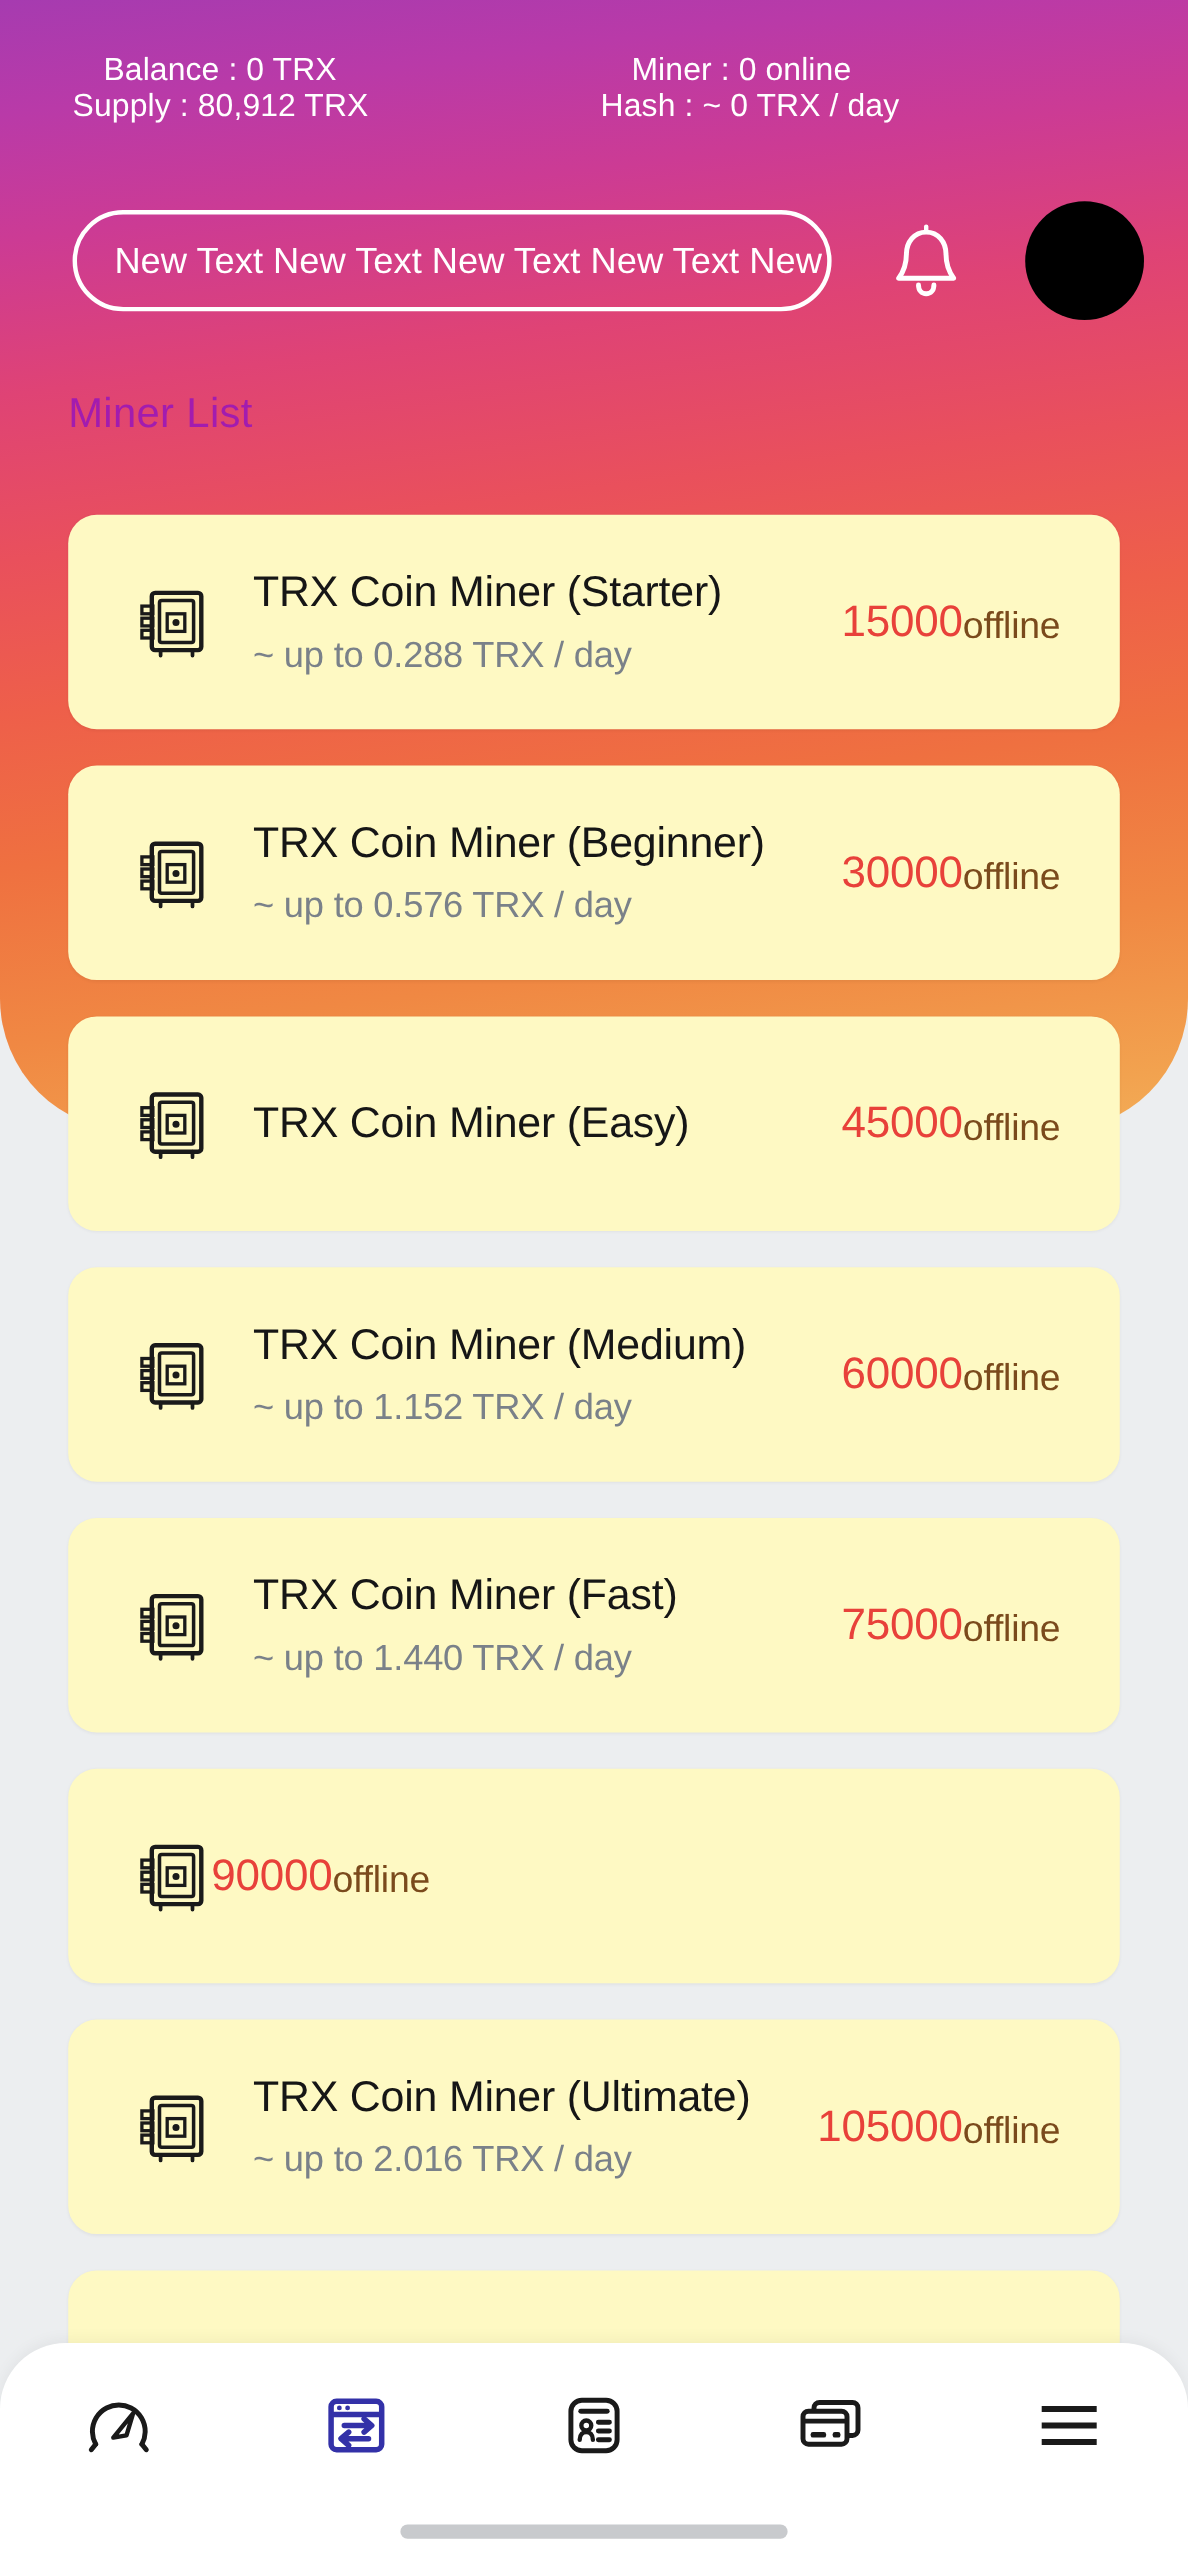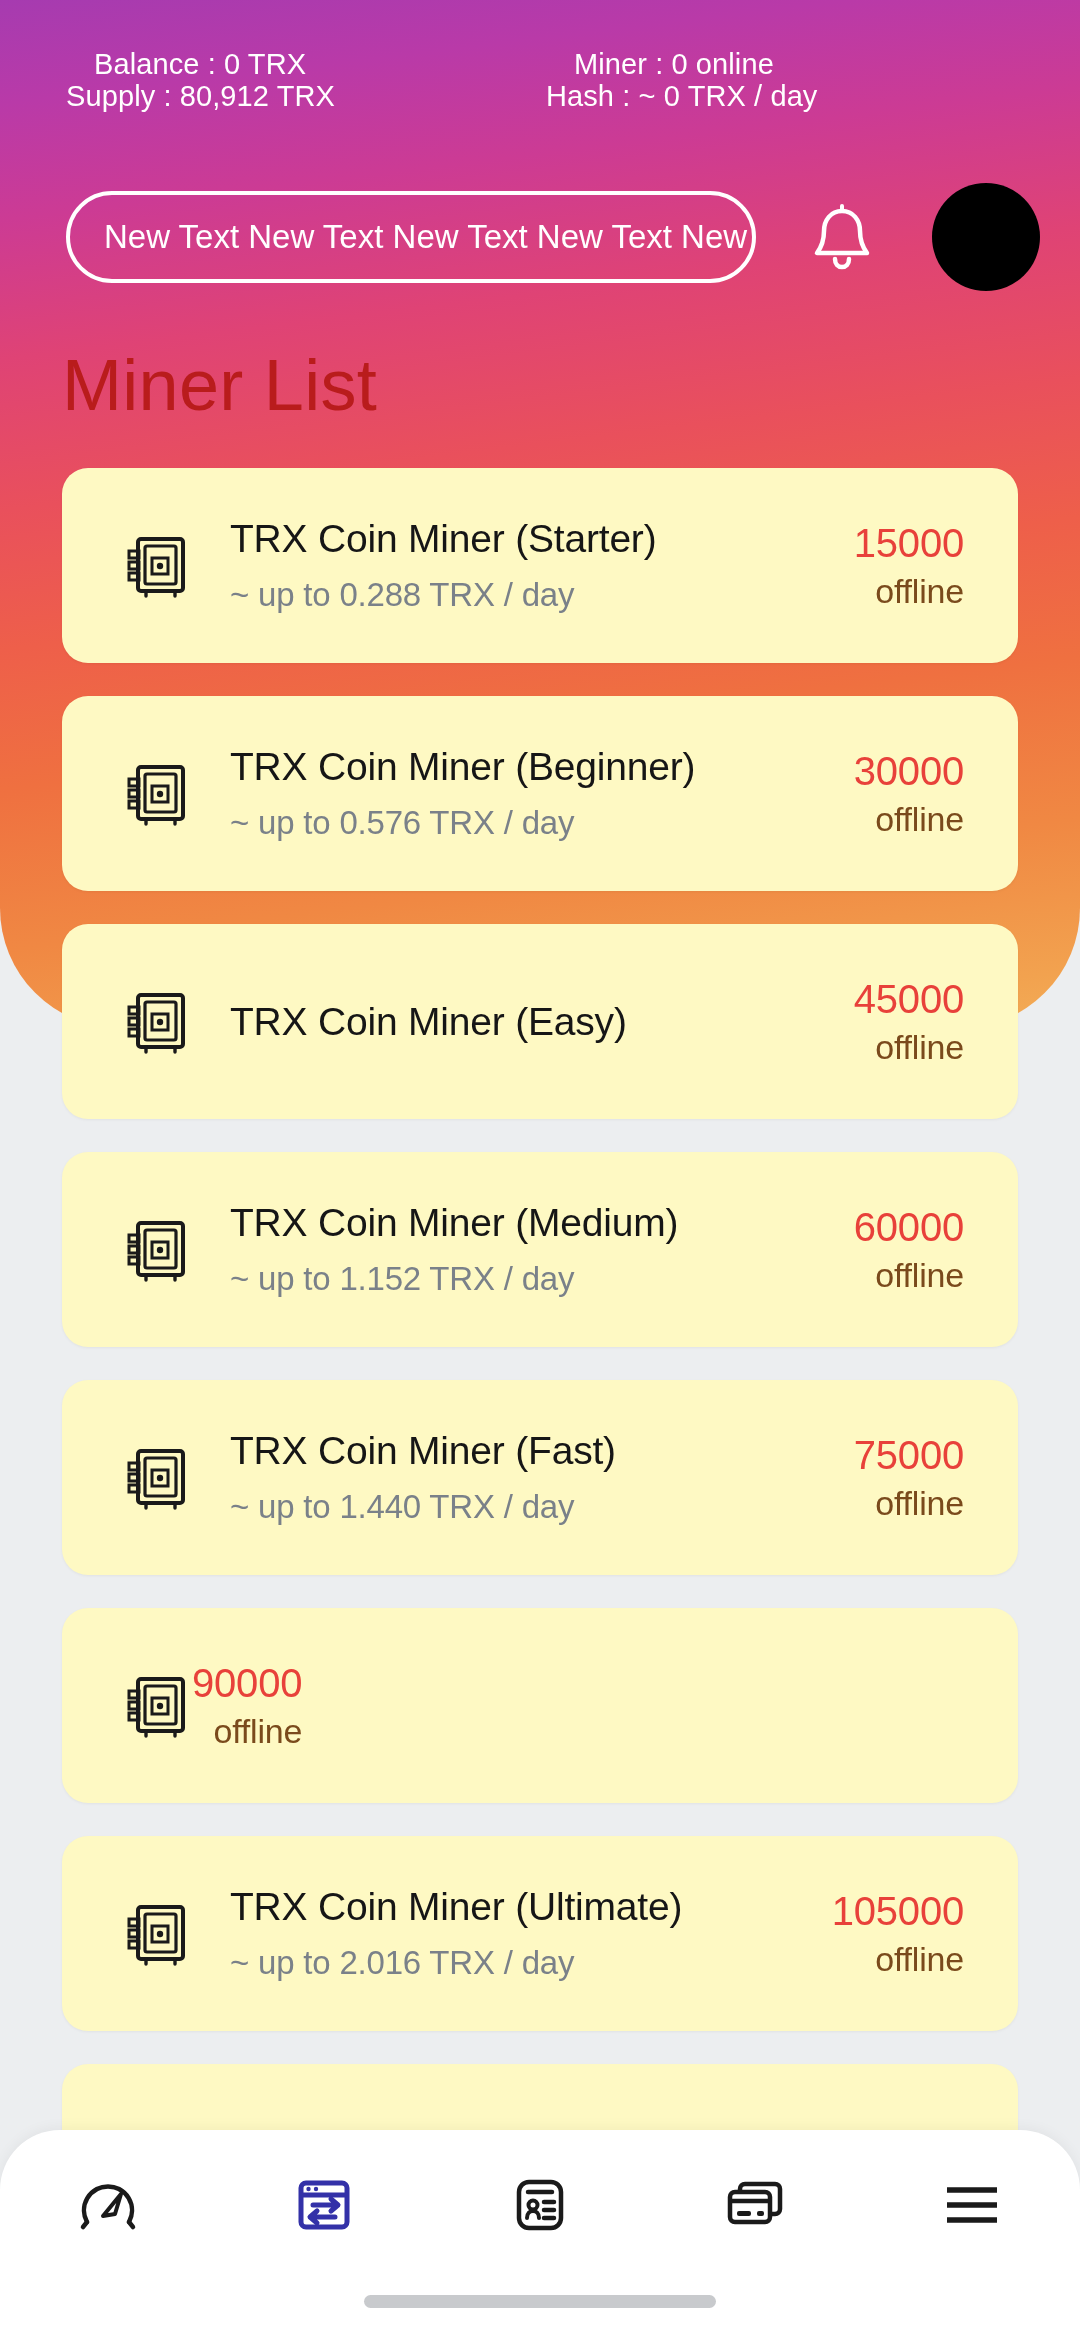--- a/index.html
+++ b/index.html
@@ -71,22 +71,22 @@
   }
   #avatar {
     width:108px; height:108px;
     margin-left:44px;
     border-radius:50%;
     background:#000000;
   }
 
   
   #page-title {
-    position:absolute; left:62px; top:344px;
-    color:#b91c1c; font-size:72px; font-weight:400;
+    position:absolute; left:62px; top:355px;
+    color:#a21caf; font-size:38px; font-weight:400;
     letter-spacing:.3px;
     z-index:4;
   }
 
   
   #miner-list {
     position:absolute; left:0; top:468px;
     width:1080px;
     z-index:5;
   }
@@ -115,21 +115,21 @@
     letter-spacing:-.2px;
   }
   .miner-rate {
     color:#7a8189; font-size:33px; line-height:1.12;
     margin-top:16px;
     letter-spacing:-.2px;
   }
   .miner-meta {
     flex:0 0 auto;
     margin-right:54px;
-    display:flex; flex-direction:column; align-items:flex-end;
+    display:flex; flex-direction:row; align-items:flex-end;
   }
   .miner-price {
     color:#e8413a; font-size:40px; line-height:1.12;
     letter-spacing:-.2px;
   }
   .miner-status {
     color:#7a4a1c; font-size:34px; line-height:1.12;
     margin-top:6px;
     letter-spacing:-.2px;
   }

